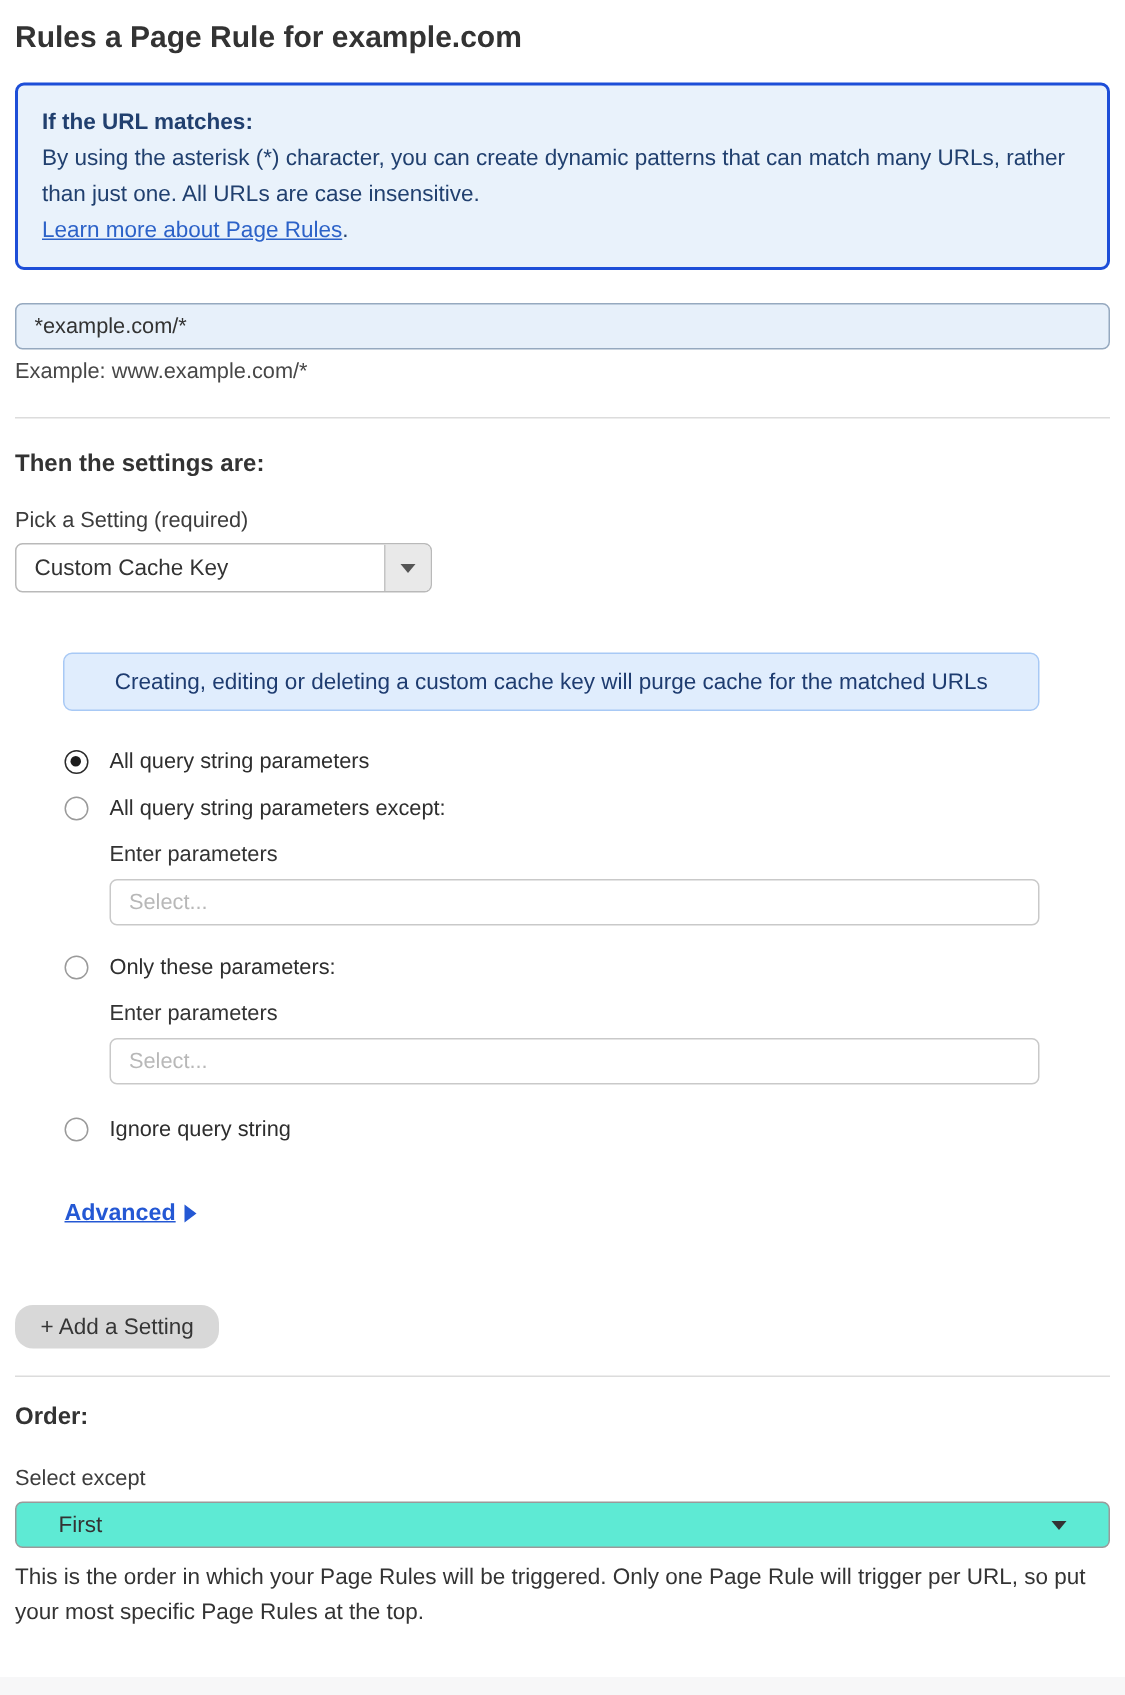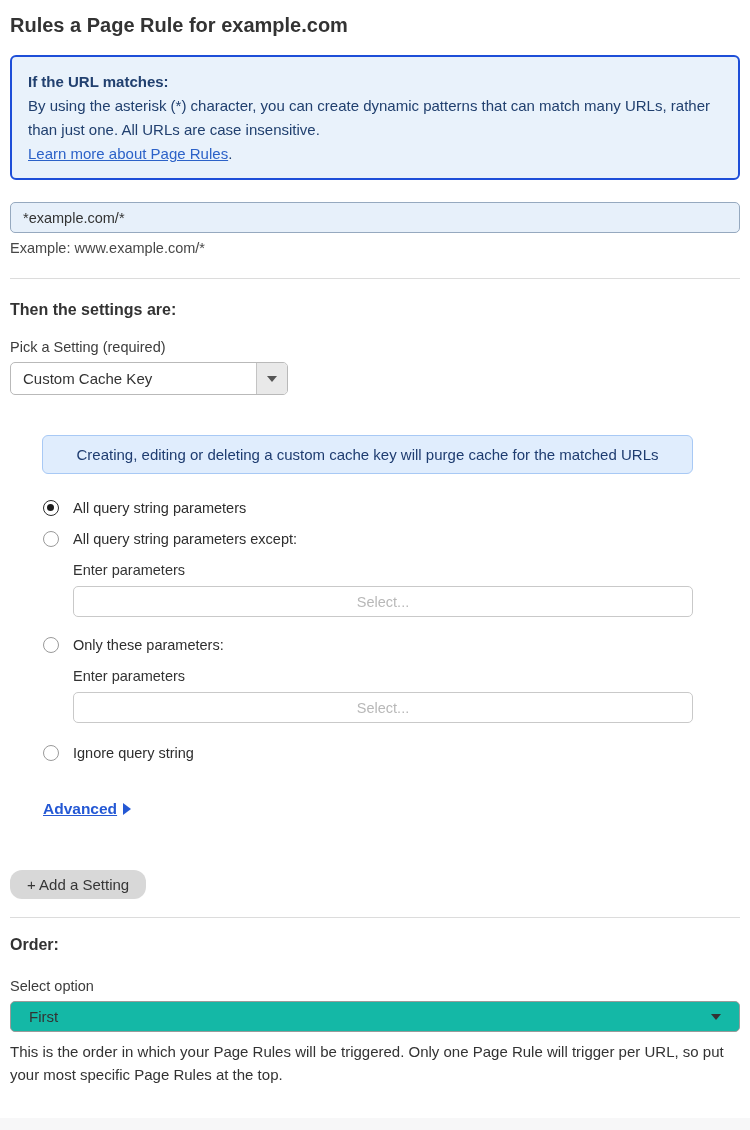--- a/index.html
+++ b/index.html
@@ -136,21 +136,20 @@
   .param-input {
     width: 620px;
     height: 31px;
     border: 1px solid #c9c9c9;
     border-radius: 5px;
     padding: 0 12px;
     font-size: 14.5px;
     color: #333;
     background: #fff;
     font-family: "Liberation Sans", sans-serif;
-    text-align: center;
   }
   .param-input::placeholder { color: #b8b8b8; }
 
   .advanced-link {
     display: inline-flex;
     align-items: center;
     margin-left: 33px;
     margin-top: 24px;
     color: #2458d4;
     font-size: 15.5px;
@@ -180,24 +179,24 @@
     padding: 0 17px;
   }
   .btn-gray { background: #d8d8d8; color: #363636; }
 
   .add-setting-btn { margin-top: 52px; height: 29px; }
   .order-select {
     width: 100%;
     height: 31px;
     border: 1px solid #9a9a9a;
     border-radius: 5px;
-    background: #14b8a6;
-    display: flex;
-    align-items: center;
-    padding: 0 18px;
+    background: #5eead4;
+    display: flex;
+    align-items: center;
+    padding: 0 28px;
     font-size: 15px;
     color: #333;
     cursor: pointer;
   }
   .order-select .tri-down { margin-left: auto; border-top-color: #333; }
   .order-help { font-size: 15px; color: #333; line-height: 1.55; margin-top: 8px; }
 
   .bottom-strip {
     position: absolute;
     left: 0; right: 0; bottom: 0;
@@ -272,21 +271,21 @@
     </a>
 
   <div>
     <button class="btn btn-gray add-setting-btn">+ Add a Setting</button>
   </div>
 
   <hr class="divider" style="margin-top:18px; margin-bottom:18px;">
 
   <h2 class="section-heading" style="margin-bottom:24px;">Order:</h2>
 
-  <div class="field-label">Select option</div>
+  <div class="field-label">Select except</div>
   <div class="order-select">
     <span>First</span>
     <span class="tri-down"></span>
   </div>
   <div class="order-help">This is the order in which your Page Rules will be triggered. Only one Page Rule will trigger per URL, so put your most specific Page Rules at the top.</div>
 
   
 
   
 

